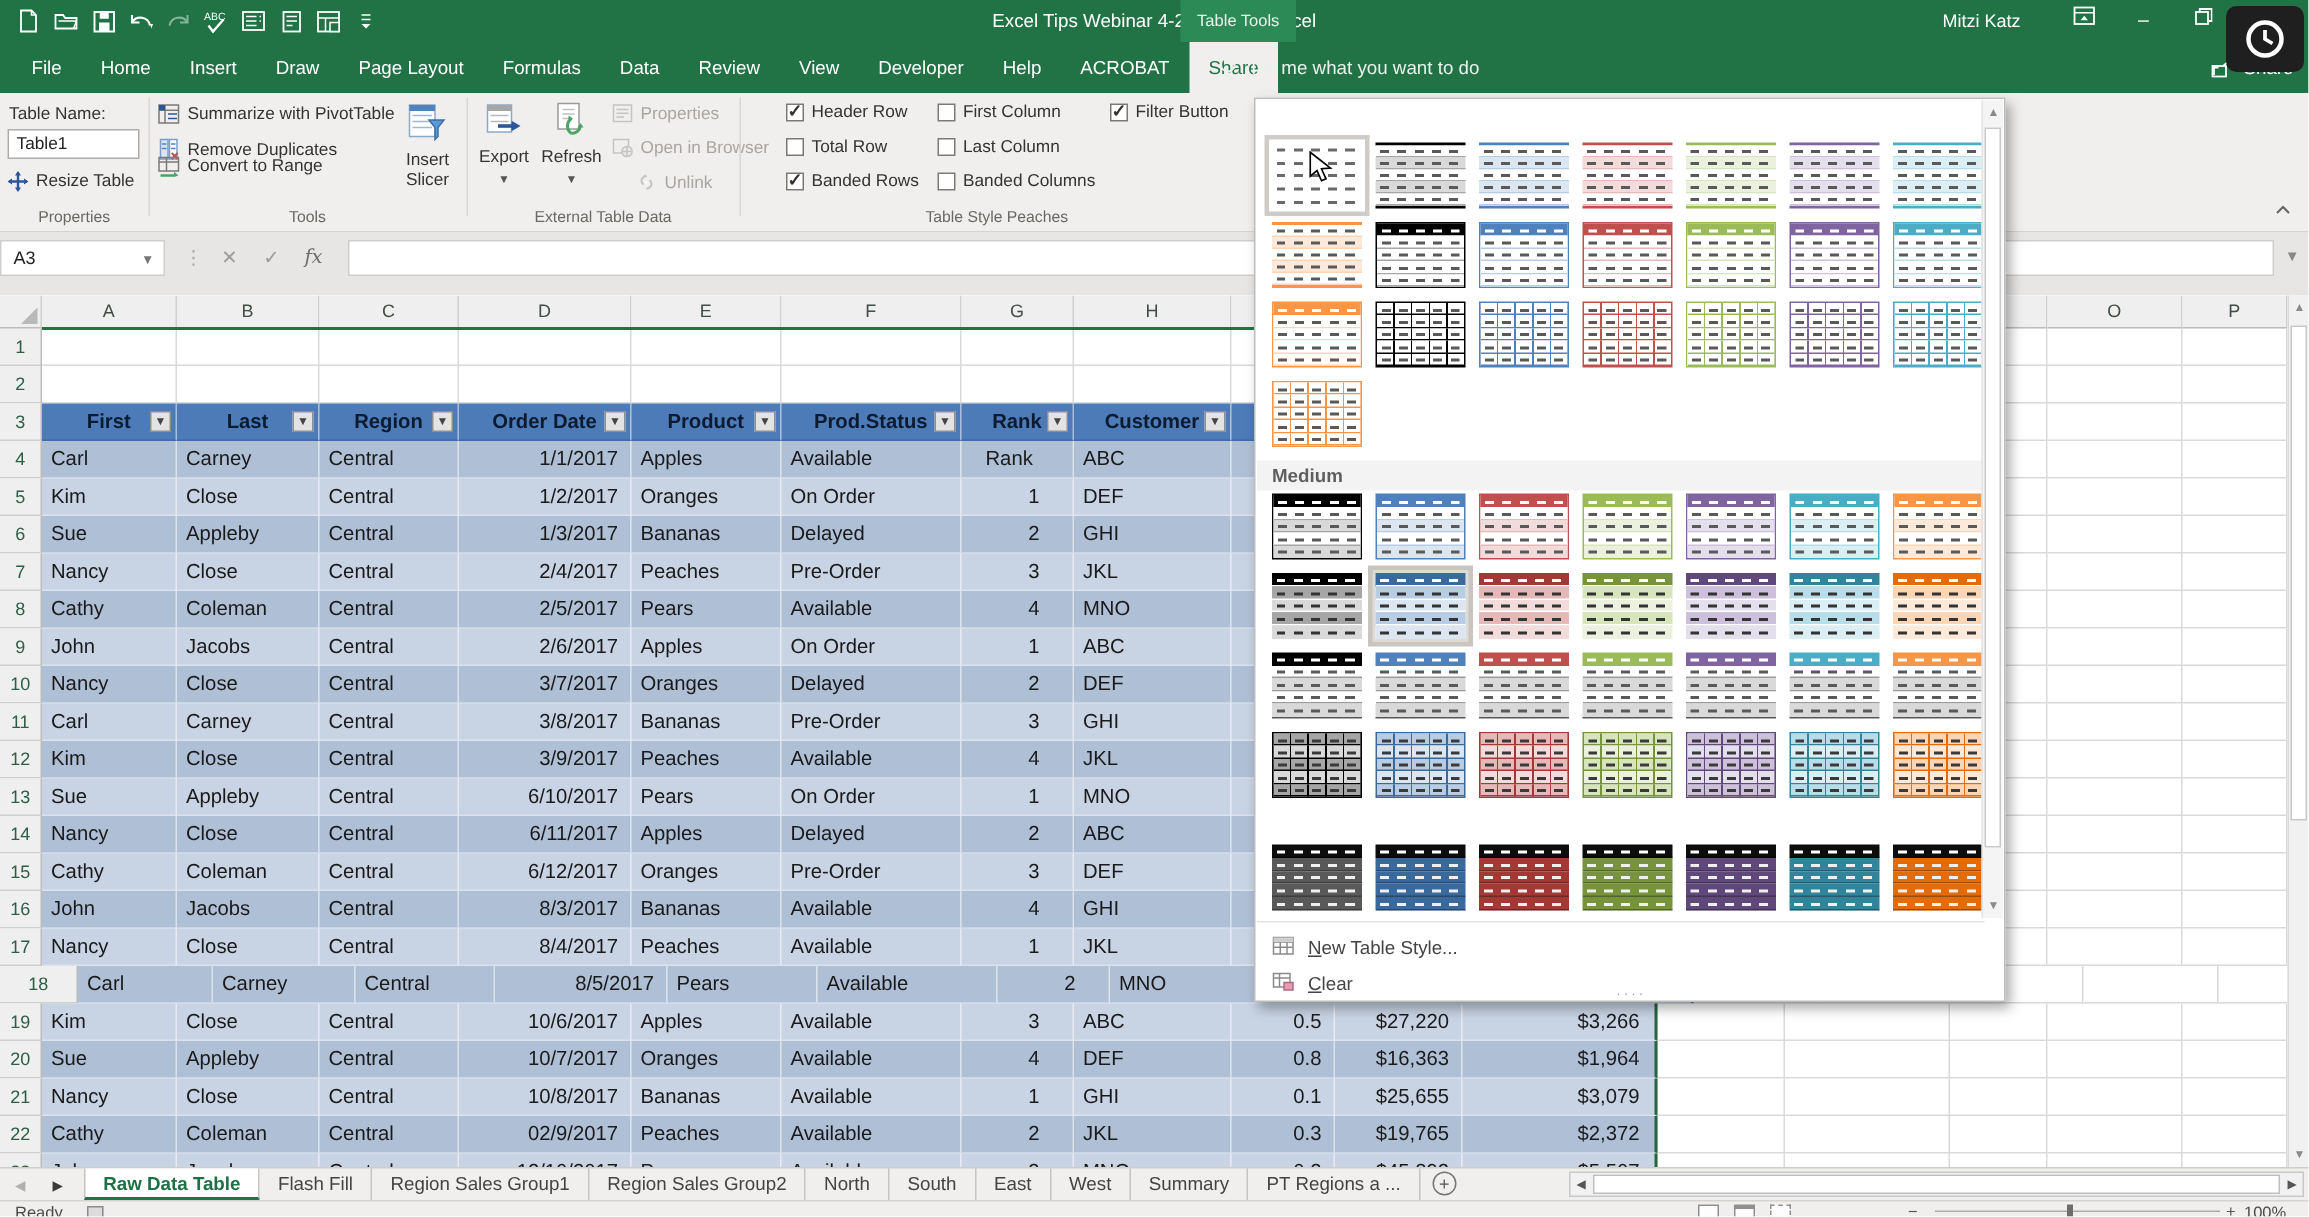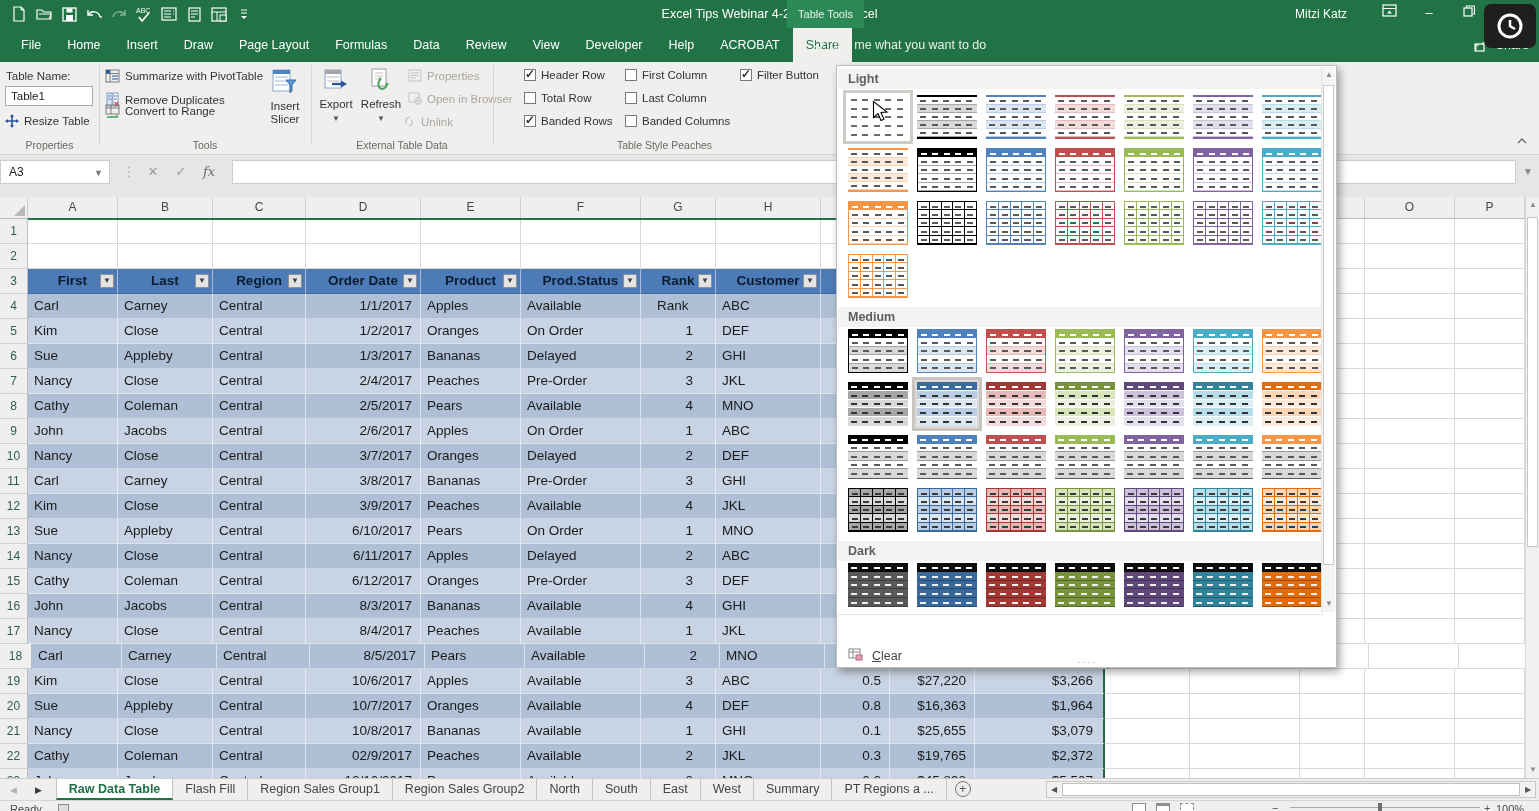--- a/index.html
+++ b/index.html
@@ -314,21 +314,21 @@
       <span>Properties</span>
     </div>
     <div class="rsmall disabled" style="left:408px;top:30px;">
       <svg width="14" height="13" viewBox="0 0 14 13" opacity="0.5">
           <rect x="1" y="1" width="10" height="9" fill="none" stroke="#9a9a9a"></rect>
           <circle cx="10" cy="9" r="3.4" fill="#e8e8e8" stroke="#9a9a9a"></circle>
           <path d="M7 9h6M10 6v6" stroke="#9a9a9a"></path>
         </svg>
       <span>Open in Browser</span>
     </div>
-    <div class="rsmall disabled" style="left:402px;top:53px;text-align:right;">
+    <div class="rsmall disabled" style="left:424px;top:53px;text-align:right;">
       <svg width="14" height="13" viewBox="0 0 14 13" opacity="0.5">
           <path d="M5 8a3 3 0 0 1 0-5l2-1" fill="none" stroke="#9a9a9a" stroke-width="1.4"></path>
           <path d="M9 5a3 3 0 0 1 0 5l-2 1" fill="none" stroke="#9a9a9a" stroke-width="1.4"></path>
           <path d="M6 6l2 1" stroke="#fff" stroke-width="2"></path>
         </svg>
       <span>Unlink</span>
     </div>
     <div class="grp-label" style="left:311px;width:182px;">External Table Data</div>
     <div class="gdiv" style="left:493px;"></div>
 
@@ -717,21 +717,21 @@
         <div class="gcell" style="width: 69px; background: rgb(200, 211, 227); border-right: 1px solid rgba(255, 255, 255, 0.55); border-bottom: 1px solid rgba(255, 255, 255, 0.35); text-align: right; padding-right: 8px;"></div>
         <div class="gcell" style="width: 85px; background: rgb(200, 211, 227); border-right: 1px solid rgba(255, 255, 255, 0.55); border-bottom: 1px solid rgba(255, 255, 255, 0.35); text-align: right; padding-right: 8px;"></div>
         <div class="gcell" style="width: 130px; background: rgb(200, 211, 227); border-right: 2px solid rgb(39, 102, 63); border-bottom: 1px solid rgba(255, 255, 255, 0.35); text-align: right; padding-right: 10px;"></div>
         <div class="gcell" style="width: 85px;"></div>
         <div class="gcell" style="width: 110px;"></div>
         <div class="gcell" style="width: 65px;"></div>
         <div class="gcell" style="width: 90px;"></div>
         <div class="gcell" style="width: 70px;"></div>
       </div>
       <div class="grow" style="height: 25px;">
-        <div class="gcell rowhdr" style="width: 32px;">18</div>
+        <div class="gcell rowhdr" style="width: 52px;">18</div>
         <div class="gcell" style="width: 90px; background: rgb(175, 191, 213); border-right: 1px solid rgba(255, 255, 255, 0.55); border-bottom: 1px solid rgba(255, 255, 255, 0.35); padding-left: 6px;">Carl</div>
         <div class="gcell" style="width: 95px; background: rgb(175, 191, 213); border-right: 1px solid rgba(255, 255, 255, 0.55); border-bottom: 1px solid rgba(255, 255, 255, 0.35); padding-left: 6px;">Carney</div>
         <div class="gcell" style="width: 93px; background: rgb(175, 191, 213); border-right: 1px solid rgba(255, 255, 255, 0.55); border-bottom: 1px solid rgba(255, 255, 255, 0.35); padding-left: 6px;">Central</div>
         <div class="gcell" style="width: 115px; background: rgb(175, 191, 213); border-right: 1px solid rgba(255, 255, 255, 0.55); border-bottom: 1px solid rgba(255, 255, 255, 0.35); text-align: right; padding-right: 8px;">8/5/2017</div>
         <div class="gcell" style="width: 100px; background: rgb(175, 191, 213); border-right: 1px solid rgba(255, 255, 255, 0.55); border-bottom: 1px solid rgba(255, 255, 255, 0.35); padding-left: 6px;">Pears</div>
         <div class="gcell" style="width: 120px; background: rgb(175, 191, 213); border-right: 1px solid rgba(255, 255, 255, 0.55); border-bottom: 1px solid rgba(255, 255, 255, 0.35); padding-left: 6px;">Available</div>
         <div class="gcell" style="width: 75px; background: rgb(175, 191, 213); border-right: 1px solid rgba(255, 255, 255, 0.55); border-bottom: 1px solid rgba(255, 255, 255, 0.35); text-align: right; padding-right: 22px;">2</div>
         <div class="gcell" style="width: 105px; background: rgb(175, 191, 213); border-right: 1px solid rgba(255, 255, 255, 0.55); border-bottom: 1px solid rgba(255, 255, 255, 0.35); padding-left: 6px;">MNO</div>
         <div class="gcell" style="width: 69px; background: rgb(175, 191, 213); border-right: 1px solid rgba(255, 255, 255, 0.55); border-bottom: 1px solid rgba(255, 255, 255, 0.35); text-align: right; padding-right: 8px;"></div>
         <div class="gcell" style="width: 85px; background: rgb(175, 191, 213); border-right: 1px solid rgba(255, 255, 255, 0.55); border-bottom: 1px solid rgba(255, 255, 255, 0.35); text-align: right; padding-right: 8px;"></div>
@@ -840,21 +840,20 @@
     </div>
   <div id="green-underline"></div>
 
   <div id="vscroll">
     <div class="sarrow" style="top:0;">▲</div>
     <div id="vthumb"></div>
     <div class="sarrow" style="bottom:0;">▼</div>
   </div>
 
   <div id="gallery">
-      <div class="gsec-label" style="top: 3px;">Light</div>
       <div class="gsrow" style="top: 27px;">
         <div class="swatch hov">
           <div class="swin">
             <div class="swrow" style="background-color: rgb(255, 255, 255); background-image: repeating-linear-gradient(90deg, rgb(106, 106, 106) 0px, rgb(106, 106, 106) 6px, transparent 6px, transparent 11.5px); background-size: calc(100% - 6px) 2px; background-position: 3px 55%; background-repeat: no-repeat;"></div>
             <div class="swrow" style="background-color: rgb(255, 255, 255); background-image: repeating-linear-gradient(90deg, rgb(106, 106, 106) 0px, rgb(106, 106, 106) 6px, transparent 6px, transparent 11.5px); background-size: calc(100% - 6px) 2px; background-position: 3px 55%; background-repeat: no-repeat;"></div>
             <div class="swrow" style="background-color: rgb(255, 255, 255); background-image: repeating-linear-gradient(90deg, rgb(106, 106, 106) 0px, rgb(106, 106, 106) 6px, transparent 6px, transparent 11.5px); background-size: calc(100% - 6px) 2px; background-position: 3px 55%; background-repeat: no-repeat;"></div>
             <div class="swrow" style="background-color: rgb(255, 255, 255); background-image: repeating-linear-gradient(90deg, rgb(106, 106, 106) 0px, rgb(106, 106, 106) 6px, transparent 6px, transparent 11.5px); background-size: calc(100% - 6px) 2px; background-position: 3px 55%; background-repeat: no-repeat;"></div>
             <div class="swrow" style="background-color: rgb(255, 255, 255); background-image: repeating-linear-gradient(90deg, rgb(106, 106, 106) 0px, rgb(106, 106, 106) 6px, transparent 6px, transparent 11.5px); background-size: calc(100% - 6px) 2px; background-position: 3px 55%; background-repeat: no-repeat;"></div>
           </div>
         </div>
@@ -1308,21 +1307,20 @@
         <div class="swatch">
           <div class="swin" style="border: 1px solid rgb(227, 108, 9);">
             <div class="swrow" style="background-color: rgb(252, 213, 180); background-image: repeating-linear-gradient(90deg, rgb(58, 58, 58) 0px, rgb(58, 58, 58) 6px, transparent 6px, transparent 11.5px), repeating-linear-gradient(90deg, transparent 0px, transparent 10.8px, rgb(227, 108, 9) 10.8px, rgb(227, 108, 9) 11.8px); background-size: calc(100% - 6px) 2px, 100% 100%; background-position: 3px 55%, 0px 0px; background-repeat: no-repeat, no-repeat; box-shadow: rgb(227, 108, 9) 0px -1px 0px inset;"></div>
             <div class="swrow" style="background-color: rgb(253, 233, 217); background-image: repeating-linear-gradient(90deg, rgb(58, 58, 58) 0px, rgb(58, 58, 58) 6px, transparent 6px, transparent 11.5px), repeating-linear-gradient(90deg, transparent 0px, transparent 10.8px, rgb(227, 108, 9) 10.8px, rgb(227, 108, 9) 11.8px); background-size: calc(100% - 6px) 2px, 100% 100%; background-position: 3px 55%, 0px 0px; background-repeat: no-repeat, no-repeat; box-shadow: rgb(227, 108, 9) 0px -1px 0px inset;"></div>
             <div class="swrow" style="background-color: rgb(252, 213, 180); background-image: repeating-linear-gradient(90deg, rgb(58, 58, 58) 0px, rgb(58, 58, 58) 6px, transparent 6px, transparent 11.5px), repeating-linear-gradient(90deg, transparent 0px, transparent 10.8px, rgb(227, 108, 9) 10.8px, rgb(227, 108, 9) 11.8px); background-size: calc(100% - 6px) 2px, 100% 100%; background-position: 3px 55%, 0px 0px; background-repeat: no-repeat, no-repeat; box-shadow: rgb(227, 108, 9) 0px -1px 0px inset;"></div>
             <div class="swrow" style="background-color: rgb(253, 233, 217); background-image: repeating-linear-gradient(90deg, rgb(58, 58, 58) 0px, rgb(58, 58, 58) 6px, transparent 6px, transparent 11.5px), repeating-linear-gradient(90deg, transparent 0px, transparent 10.8px, rgb(227, 108, 9) 10.8px, rgb(227, 108, 9) 11.8px); background-size: calc(100% - 6px) 2px, 100% 100%; background-position: 3px 55%, 0px 0px; background-repeat: no-repeat, no-repeat; box-shadow: rgb(227, 108, 9) 0px -1px 0px inset;"></div>
             <div class="swrow" style="background-color: rgb(252, 213, 180); background-image: repeating-linear-gradient(90deg, rgb(58, 58, 58) 0px, rgb(58, 58, 58) 6px, transparent 6px, transparent 11.5px), repeating-linear-gradient(90deg, transparent 0px, transparent 10.8px, rgb(227, 108, 9) 10.8px, rgb(227, 108, 9) 11.8px); background-size: calc(100% - 6px) 2px, 100% 100%; background-position: 3px 55%, 0px 0px; background-repeat: no-repeat, no-repeat; box-shadow: rgb(227, 108, 9) 0px -1px 0px inset;"></div>
           </div>
         </div>
       </div>
-      <div class="gsec-label" style="top: 475px;">Dark</div>
       <div class="gsrow" style="top: 495px;">
         <div class="swatch">
           <div class="swin">
             <div class="swrow" style="background-color: rgb(13, 13, 13); background-image: repeating-linear-gradient(90deg, rgb(255, 255, 255) 0px, rgb(255, 255, 255) 6px, transparent 6px, transparent 11.5px); background-size: calc(100% - 6px) 2px; background-position: 3px 55%; background-repeat: no-repeat; box-shadow: rgba(0, 0, 0, 0.4) 0px -1px 0px inset;"></div>
             <div class="swrow" style="background-color: rgb(89, 89, 89); background-image: repeating-linear-gradient(90deg, rgb(239, 239, 239) 0px, rgb(239, 239, 239) 6px, transparent 6px, transparent 11.5px); background-size: calc(100% - 6px) 2px; background-position: 3px 55%; background-repeat: no-repeat; box-shadow: rgba(0, 0, 0, 0.3) 0px -1px 0px inset;"></div>
             <div class="swrow" style="background-color: rgb(89, 89, 89); background-image: repeating-linear-gradient(90deg, rgb(239, 239, 239) 0px, rgb(239, 239, 239) 6px, transparent 6px, transparent 11.5px); background-size: calc(100% - 6px) 2px; background-position: 3px 55%; background-repeat: no-repeat; box-shadow: rgba(0, 0, 0, 0.3) 0px -1px 0px inset;"></div>
             <div class="swrow" style="background-color: rgb(89, 89, 89); background-image: repeating-linear-gradient(90deg, rgb(239, 239, 239) 0px, rgb(239, 239, 239) 6px, transparent 6px, transparent 11.5px); background-size: calc(100% - 6px) 2px; background-position: 3px 55%; background-repeat: no-repeat; box-shadow: rgba(0, 0, 0, 0.3) 0px -1px 0px inset;"></div>
             <div class="swrow" style="background-color: rgb(89, 89, 89); background-image: repeating-linear-gradient(90deg, rgb(239, 239, 239) 0px, rgb(239, 239, 239) 6px, transparent 6px, transparent 11.5px); background-size: calc(100% - 6px) 2px; background-position: 3px 55%; background-repeat: no-repeat; box-shadow: rgba(0, 0, 0, 0.3) 0px -1px 0px inset;"></div>
           </div>
         </div>
@@ -1380,20 +1378,28 @@
             <div class="swrow" style="background-color: rgb(227, 108, 9); background-image: repeating-linear-gradient(90deg, rgb(239, 239, 239) 0px, rgb(239, 239, 239) 6px, transparent 6px, transparent 11.5px); background-size: calc(100% - 6px) 2px; background-position: 3px 55%; background-repeat: no-repeat; box-shadow: rgba(0, 0, 0, 0.3) 0px -1px 0px inset;"></div>
           </div>
         </div>
       </div>
       <div id="gscroll">
         <div class="sarrow" style="top:0;">▲</div>
         <div id="gthumb"></div>
         <div class="sarrow" style="bottom:0;">▼</div>
       </div>
       <div id="gmenu-sep" style="top: 548px;"></div>
+      <div class="gmenu-item" style="top: 554px;">
+        <span><svg width="15" height="13" viewBox="0 0 15 13">
+            <rect x="1" y="1" width="13" height="11" fill="#fff" stroke="#8a8a8a"></rect>
+            <path d="M1 4h13M1 7.5h13M5.5 1v11M10 1v11" stroke="#8a8a8a"></path>
+            <rect x="1" y="1" width="13" height="3" fill="#cfcfcf"></rect>
+          </svg></span>
+        <span><u>N</u>ew Table Style...</span>
+      </div>
       <div class="gmenu-item" style="top: 578px;">
         <span><svg width="15" height="13" viewBox="0 0 15 13">
             <rect x="1" y="1" width="11" height="9" fill="#fff" stroke="#8a8a8a"></rect>
             <path d="M1 4h11M5 1v9" stroke="#8a8a8a"></path>
             <rect x="8" y="7" width="6" height="5" fill="#e89cb0" stroke="#b06a80"></rect>
           </svg></span>
         <span><u>C</u>lear</span>
       </div>
       <div id="gresize">····</div>
     </div>

